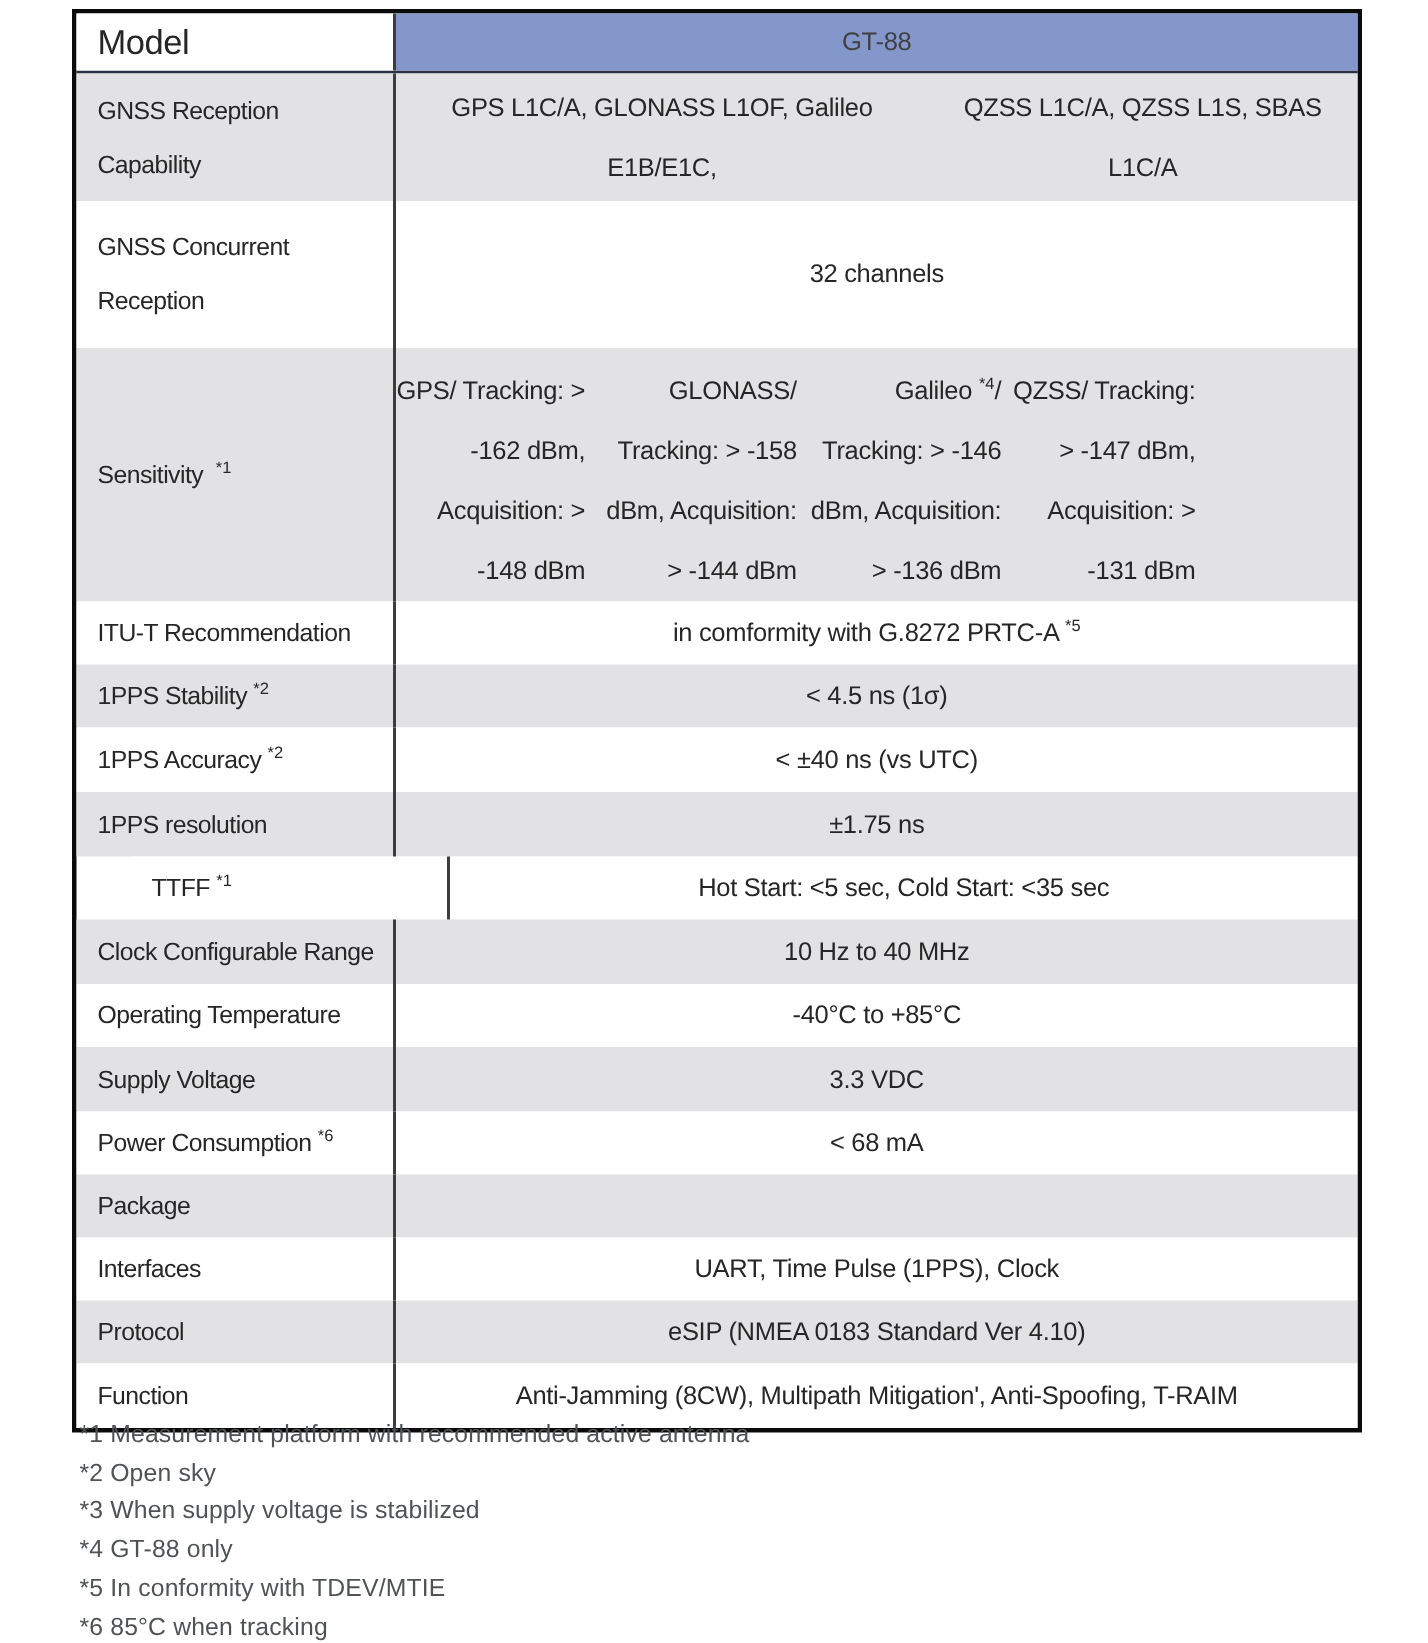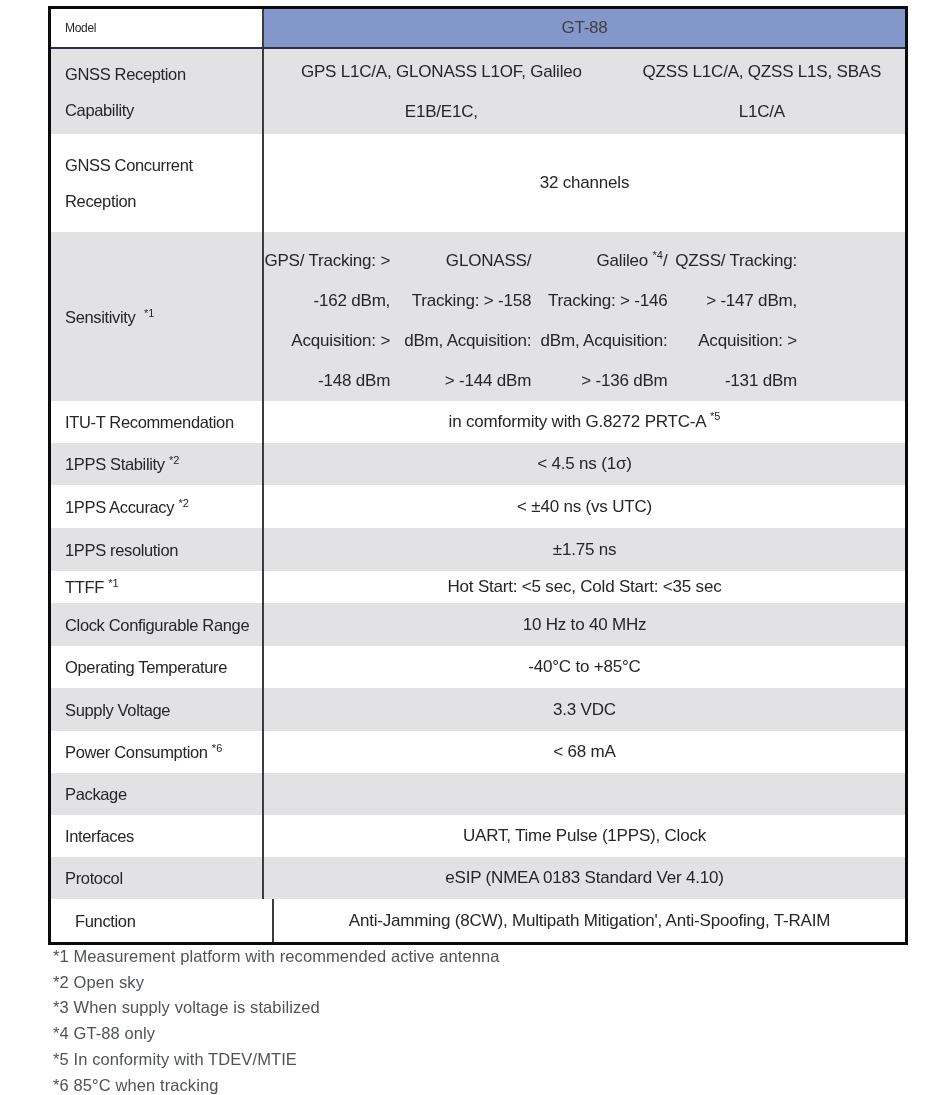--- a/index.html
+++ b/index.html
@@ -33,21 +33,21 @@
   }
   .value-cell.right{align-items:flex-end;text-align:right;padding-right:108px;}
   .value-line{
     font-size:17px;line-height:40px;letter-spacing:-0.2px;color:var(--text,#262626);
   }
   .header-row{
     height:40px;
     border-bottom:2px solid var(--header-border,#2B3047);
   }
   .header-row .label-cell{background:#ffffff;}
-  .header-label{font-size:12px;letter-spacing:-0.3px;}
+  .header-label{font-size:23px;letter-spacing:-0.3px;}
   .header-value{
     flex:1;background:var(--header-blue,#8497CB);
     display:flex;align-items:center;justify-content:center;
     color:#404040;font-size:17px;letter-spacing:-0.2px;
   }
   sup{font-size:11px;line-height:0;vertical-align:super;letter-spacing:0;}
   .footnotes{
     position:absolute;left:53px;top:944px;
     font-size:16.5px;color:var(--footnote,#4F5356);letter-spacing:0.1px;
   }
@@ -117,21 +117,21 @@
         </div>
       </div>
       <div class="row gray" style="height: 43px;">
         <div class="cell label-cell">
           <div class="label-text">1PPS resolution</div>
         </div>
         <div class="cell value-cell">
           <div class="value-line">±1.75 ns</div>
         </div>
       </div>
-      <div class="row white" style="height: 32px;">
+      <div class="row white" style="height: 42px; margin-left: 36px;">
         <div class="cell label-cell">
           <div class="label-text">TTFF <sup>*1</sup></div>
         </div>
         <div class="cell value-cell">
           <div class="value-line">Hot Start: &lt;5 sec, Cold Start: &lt;35 sec</div>
         </div>
       </div>
       <div class="row gray" style="height: 43px;">
         <div class="cell label-cell">
           <div class="label-text">Clock Configurable Range</div>
@@ -178,21 +178,21 @@
         </div>
       </div>
       <div class="row gray" style="height: 42px;">
         <div class="cell label-cell">
           <div class="label-text">Protocol</div>
         </div>
         <div class="cell value-cell">
           <div class="value-line">eSIP (NMEA 0183 Standard Ver 4.10)</div>
         </div>
       </div>
-      <div class="row white" style="height: 43px; padding-left: 10px;">
+      <div class="row white" style="height: 43px;">
         <div class="cell label-cell">
           <div class="label-text">Function</div>
         </div>
         <div class="cell value-cell">
           <div class="value-line">Anti-Jamming (8CW), Multipath Mitigation', Anti-Spoofing, T-RAIM</div>
         </div>
       </div>
     </div>
 </div>
 

